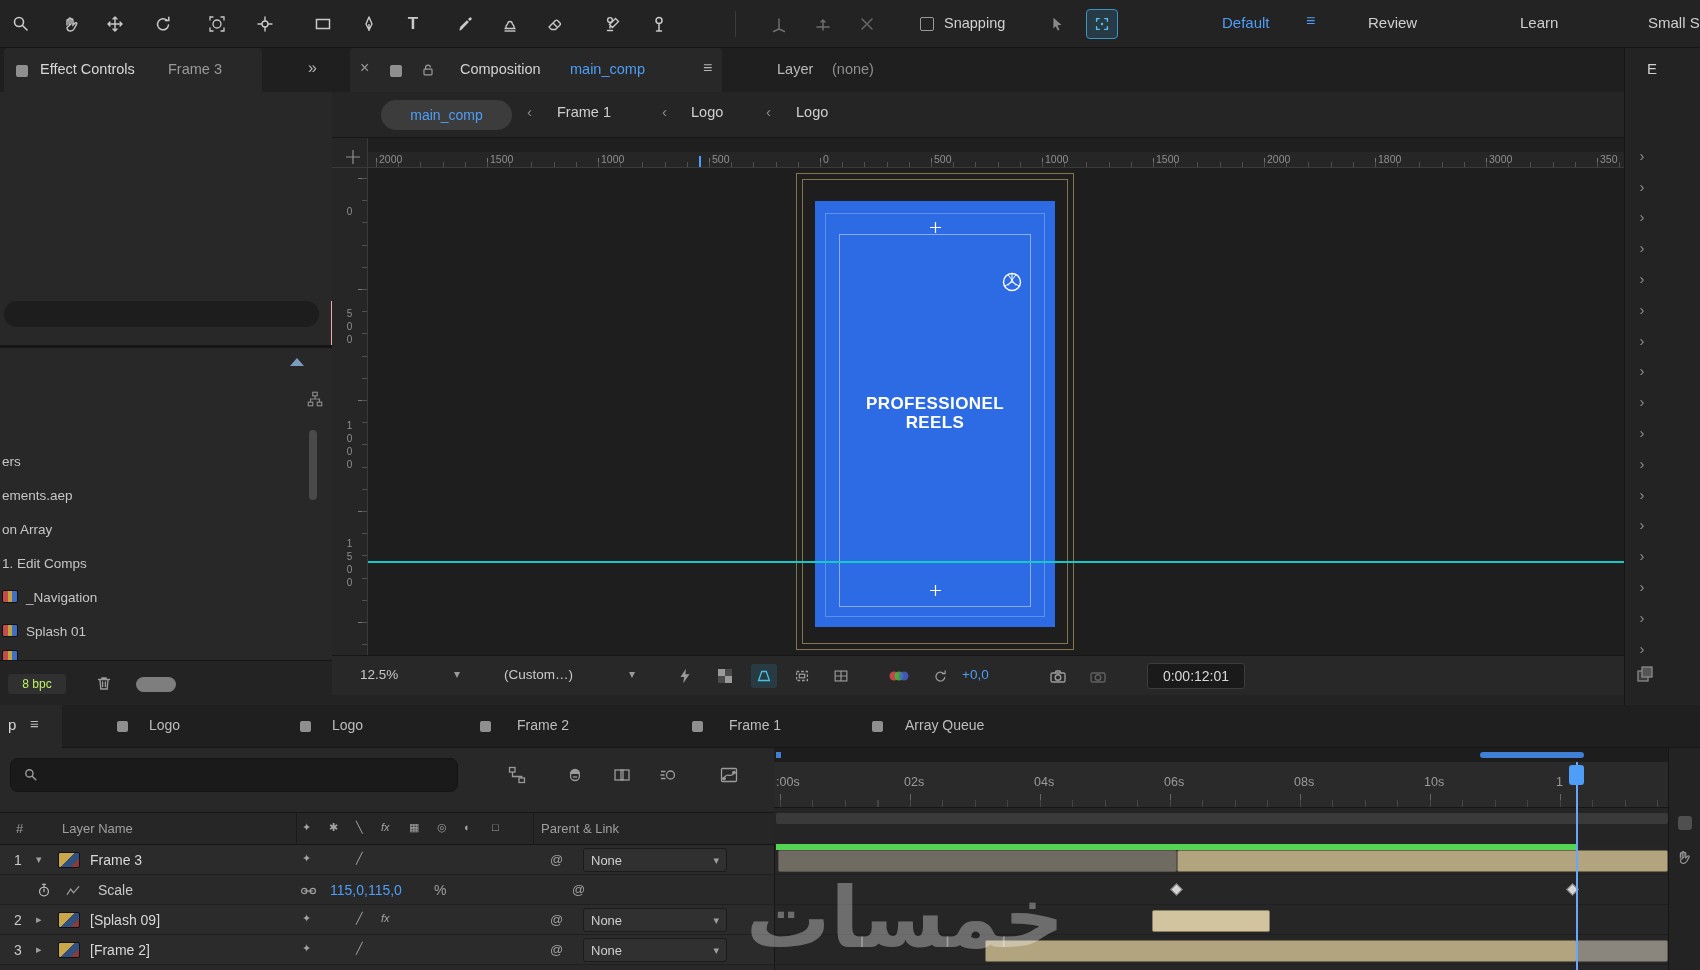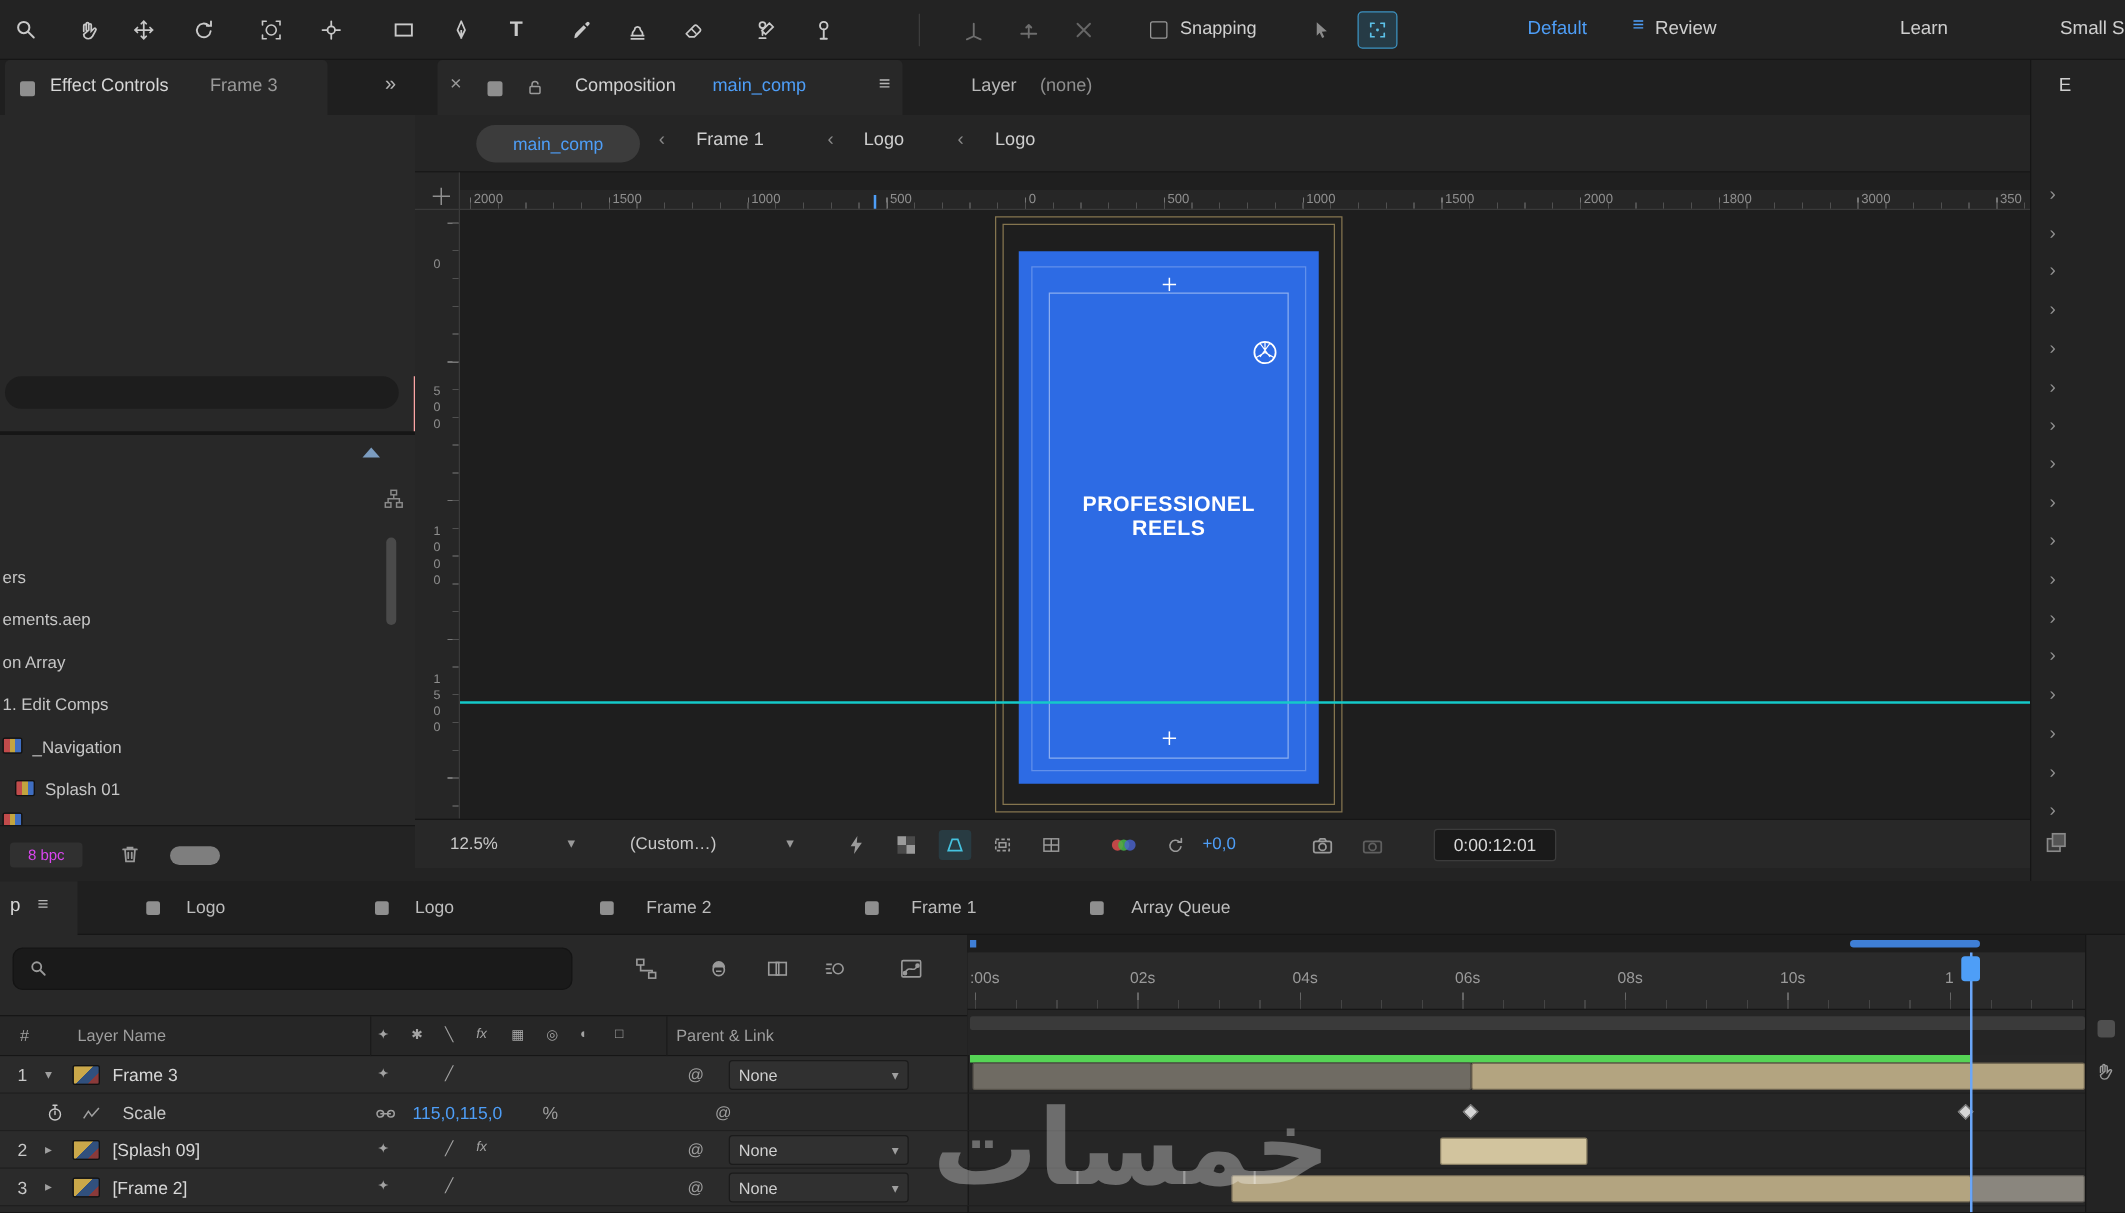--- a/index.html
+++ b/index.html
@@ -138,21 +138,21 @@
     </div>
     <div class="ib" style="left:1086px;top:9px;width:32px;height:30px;background:rgba(50,145,195,.22);border:1px solid #3d93c2;border-radius:4px;">
       <svg width="18" height="18" viewBox="0 0 20 20" fill="none" stroke="#5cc1e8" stroke-width="1.5" stroke-linecap="round">
           <path d="M4 7 V4 h3 M13 4 h3 v3 M16 13 v3 h-3 M7 16 H4 v-3"></path>
           <circle cx="10" cy="10" r="1.3" fill="#5cc1e8" stroke="none"></circle>
         </svg>
     </div>
 
     <span class="txt" style="left:1222px;top:14px;font-size:15px;color:#4e9ef7;">Default</span>
     <span class="txt" style="left:1306px;top:12px;font-size:16px;color:#4e9ef7;">≡</span>
-    <span class="txt" style="left:1324px;top:14px;font-size:15px;color:#cfcfcf;">Review</span>
+    <span class="txt" style="left:1368px;top:14px;font-size:15px;color:#cfcfcf;">Review</span>
     <span class="txt" style="left:1520px;top:14px;font-size:15px;color:#cfcfcf;">Learn</span>
     <span class="txt" style="left:1648px;top:14px;font-size:15px;color:#cfcfcf;">Small S</span>
   </div>
 
   <div class="abs" style="left:0;top:48px;width:332px;height:657px;background:#282828;border-right:1px solid #fca5a5;">
     <div class="abs" style="left:0;top:0;width:332px;height:44px;background:#1f1f1f;">
       <div class="abs" style="left:4px;top:0;width:258px;height:44px;background:#282828;border-radius:4px 4px 0 0;"></div>
       <span class="abs sq" style="left:16px;top:17px;width:12px;height:12px;"></span>
       <span class="txt" style="left:40px;top:13px;font-size:14.5px;color:#d8d8d8;">Effect Controls</span>
       <span class="txt" style="left:168px;top:13px;font-size:14.5px;color:#9a9a9a;">Frame 3</span>
@@ -183,31 +183,31 @@
       <div class="prow" style="top:130px;">
         <span class="txt" style="left:2px;">ements.aep</span>
       </div>
       <div class="prow" style="top:198px;">
         <span class="txt" style="left:2px;">1. Edit Comps</span>
       </div>
       <div class="prow" style="top:232px;">
         <span class="abs" style="left:2px;top:10px;width:16px;height:13px;border:1px solid #111;border-radius:2px;background:linear-gradient(90deg,#c24b4b 0 33%,#c2a43f 33% 66%,#3f6ec2 66%);"></span>
         <span class="txt" style="left:26px;">_Navigation</span>
       </div>
-      <div class="prow" style="top:266px;margin-left:10px;">
+      <div class="prow" style="top:266px;">
         <span class="abs" style="left:2px;top:10px;width:16px;height:13px;border:1px solid #111;border-radius:2px;background:linear-gradient(90deg,#c24b4b 0 33%,#c2a43f 33% 66%,#3f6ec2 66%);"></span>
         <span class="txt" style="left:26px;">Splash 01</span>
       </div>
       <div class="prow" style="top:300px;height:12px;overflow:hidden;">
         <span class="abs" style="left:2px;top:2px;width:16px;height:13px;border:1px solid #111;border-radius:2px;background:linear-gradient(90deg,#c24b4b 0 33%,#c2a43f 33% 66%,#3f6ec2 66%);"></span>
         <span class="txt" style="left:26px;"></span>
       </div>
 
       <div class="abs" style="left:0;top:312px;width:332px;height:45px;background:#232323;border-top:1px solid #161616;">
-        <span class="ib" style="left:8px;top:13px;width:58px;height:20px;background:#303030;border-radius:3px;font-size:12px;color:#d946ef;">8 bpc</span>
+        <span class="ib" style="left:8px;top:13px;width:58px;height:20px;background:#303030;border-radius:3px;font-size:12px;color:#bef264;">8 bpc</span>
         <svg class="abs" style="left:94px;top:12px;" width="20" height="20" viewBox="0 0 20 20" fill="none" stroke="#9a9a9a" stroke-width="1.4" stroke-linecap="round">
             <path d="M4.5 6.5 h11 M8 6.5 V5 h4 v1.5 M6 6.5 l.8 9.5 h6.4 l.8-9.5 M8.6 9 v4.5 M11.4 9 v4.5"></path>
           </svg>
         <div class="abs" style="left:136px;top:16px;width:40px;height:15px;background:#7e7e7e;border-radius:8px;"></div>
       </div>
     </div>
   </div>
 
   <div class="abs" style="left:332px;top:48px;width:1292px;height:657px;background:#1f1f1f;">
 

